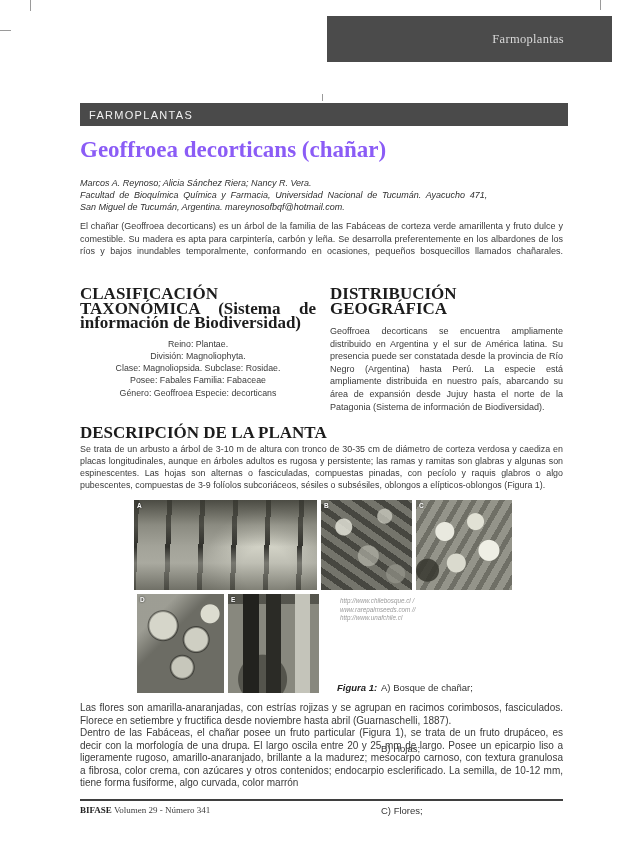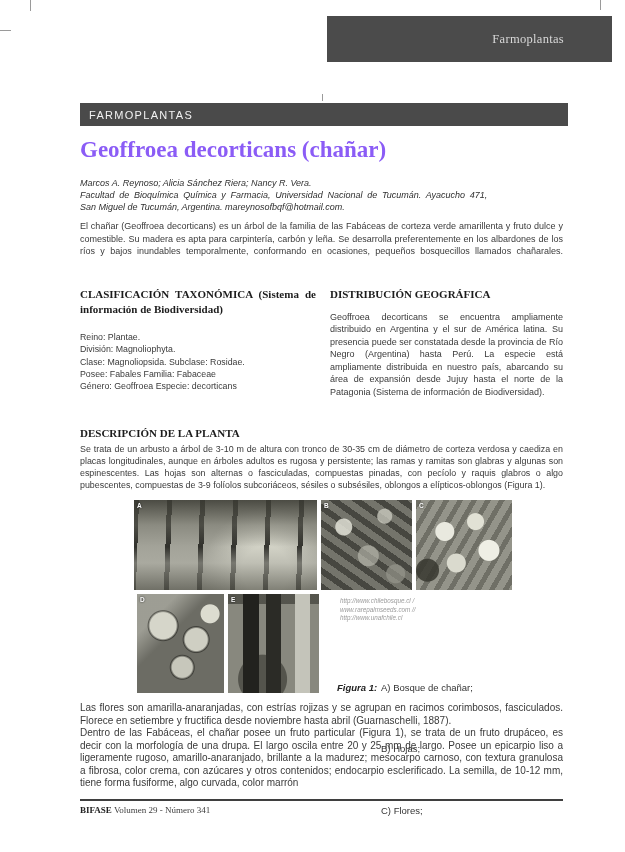--- a/index.html
+++ b/index.html
@@ -27,24 +27,24 @@
     line-height:11.8px;color:#2f2f2f;}
   #authors-block .just{word-spacing:2.2px;}
 
   #abstract{left:80px;top:220px;width:483px;font-size:9px;line-height:12.7px;
     text-align:justify;text-align-last:justify;color:#3a3a3a;}
 
   
   #columns{left:80px;top:287px;width:483px;display:flex;gap:14px;}
   .col-left{width:236px;}
   .col-right{width:233px;}
-  .h-serif{font-family:"Liberation Serif",serif;font-weight:bold;font-size:11px;
+  .h-serif{font-family:"Liberation Serif",serif;font-weight:bold;font-size:17px;
     color:#1c1c1c;line-height:14.5px;}
   .col-left .h-serif{text-align:justify;}
-  #taxonomy-list{margin-top:15px;font-size:8.8px;line-height:12.3px;color:#3a3a3a;}
+  #taxonomy-list{margin-top:7px;font-size:8.8px;line-height:12.3px;color:#3a3a3a;text-align:center;}
   #distribution-body{margin-top:9px;font-size:9px;line-height:12.6px;text-align:justify;color:#3a3a3a;}
 
   
   #description{left:80px;top:426px;width:483px;}
   #description-body{margin-top:2px;font-size:8.9px;line-height:12.2px;text-align:justify;color:#3a3a3a;}
 
   
   .photo{position:absolute;overflow:hidden;}
   .photo .lbl{position:absolute;top:2px;left:3px;font-size:6.5px;font-weight:bold;color:#ffffff;
     text-shadow:0 0 2px rgba(0,0,0,.9);}

